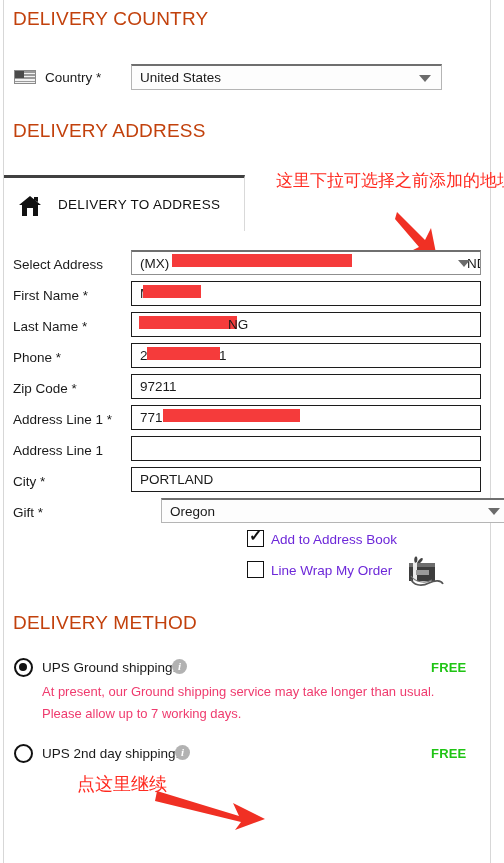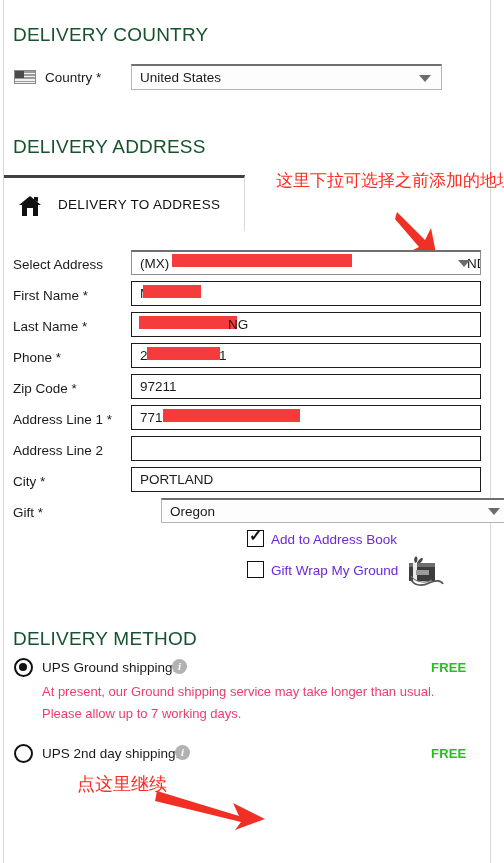--- a/index.html
+++ b/index.html
@@ -29,23 +29,22 @@
     position: absolute;
     left: 490px; top: 0; bottom: 0;
     width: 1px;
     background: #d7d7d7;
   }
 
   .sec-title {
     position: absolute;
     font-size: 19px;
     letter-spacing: 0.2px;
-    color: #14532d;
-    white-space: nowrap;
-    margin-top: 16px;
+    color: #c2410c;
+    white-space: nowrap;
   }
 
   .cn-note {
     position: absolute;
     color: #ff2a20;
     font-size: 17px;
     line-height: 24px;
     white-space: nowrap;
   }
   .cn-note.wrap { white-space: normal; }
@@ -288,41 +287,41 @@
   <div class="redact" style="left:147px; top:347px; width:73px;"></div>
   <div style="position:absolute; left:219px; top:348px; font-size:13.5px; color:#1a1a1a;">1</div>
 
   <div class="fld-label" style="left:13px; top:381px;">Zip Code *</div>
   <input class="tinput" style="left: 131px; top: 374px; width: 350px; height: 25px;" value="97211">
 
   <div class="fld-label" style="left:13px; top:412px;">Address Line 1 *</div>
   <input class="tinput" style="left: 131px; top: 405px; width: 350px; height: 25px;" value="771">
   <div class="redact" style="left:163px; top:409px; width:137px;"></div>
 
-  <div class="fld-label" style="left:13px; top:443px;">Address Line 2</div>
+  <div class="fld-label" style="left:13px; top:443px;">Address Line 1</div>
   <input class="tinput" style="left: 131px; top: 436px; width: 350px; height: 25px;" value="">
 
   <div class="fld-label" style="left:13px; top:474px;">City *</div>
   <input class="tinput" style="left: 131px; top: 467px; width: 350px; height: 25px;" value="PORTLAND">
 
   <div class="fld-label" style="left:13px; top:505px;">Gift *</div>
   <div class="sel flat" style="left:131px; top:498px; width:350px; height:25px;margin-left:30px;">
     <span>Oregon</span>
     <span class="caret"></span>
   </div>
 
   <div class="cbox" style="left:247px; top:530px;">
     <span class="tick">✓</span>
   </div>
   <div class="cb-label" style="left:271px; top:532px;">Add to Address Book</div>
 
   <div class="cbox" style="left:247px; top:561px;">
     <span class="tick"></span>
   </div>
-  <div class="cb-label" style="left:271px; top:563px;">Gift Wrap My Ground</div>
+  <div class="cb-label" style="left:271px; top:563px;">Line Wrap My Order</div>
 
   <svg style="position:absolute; left:399px; top:551px;" width="48" height="36" viewBox="0 0 48 36">
     <rect x="10" y="12" width="26" height="18" fill="#3d3d3d"></rect>
     <rect x="10" y="12" width="26" height="4" fill="#6d6d6d"></rect>
     <rect x="14" y="12" width="4" height="18" fill="#eaeaea"></rect>
     <rect x="17" y="19" width="13" height="5" fill="#9a9a9a"></rect>
     <path d="M16 12 C13 5, 20 2, 18 11 Z" fill="#444444"></path>
     <path d="M18 12 C22 4, 27 7, 21 12 Z" fill="#444444"></path>
     <path d="M12 28 C14 34, 22 36, 30 32 C36 29, 42 29, 44 33" stroke="#555555" fill="none" stroke-width="1.6"></path>
     <path d="M12 25 C16 31, 26 33, 33 29" stroke="#777777" fill="none" stroke-width="1.2"></path>

